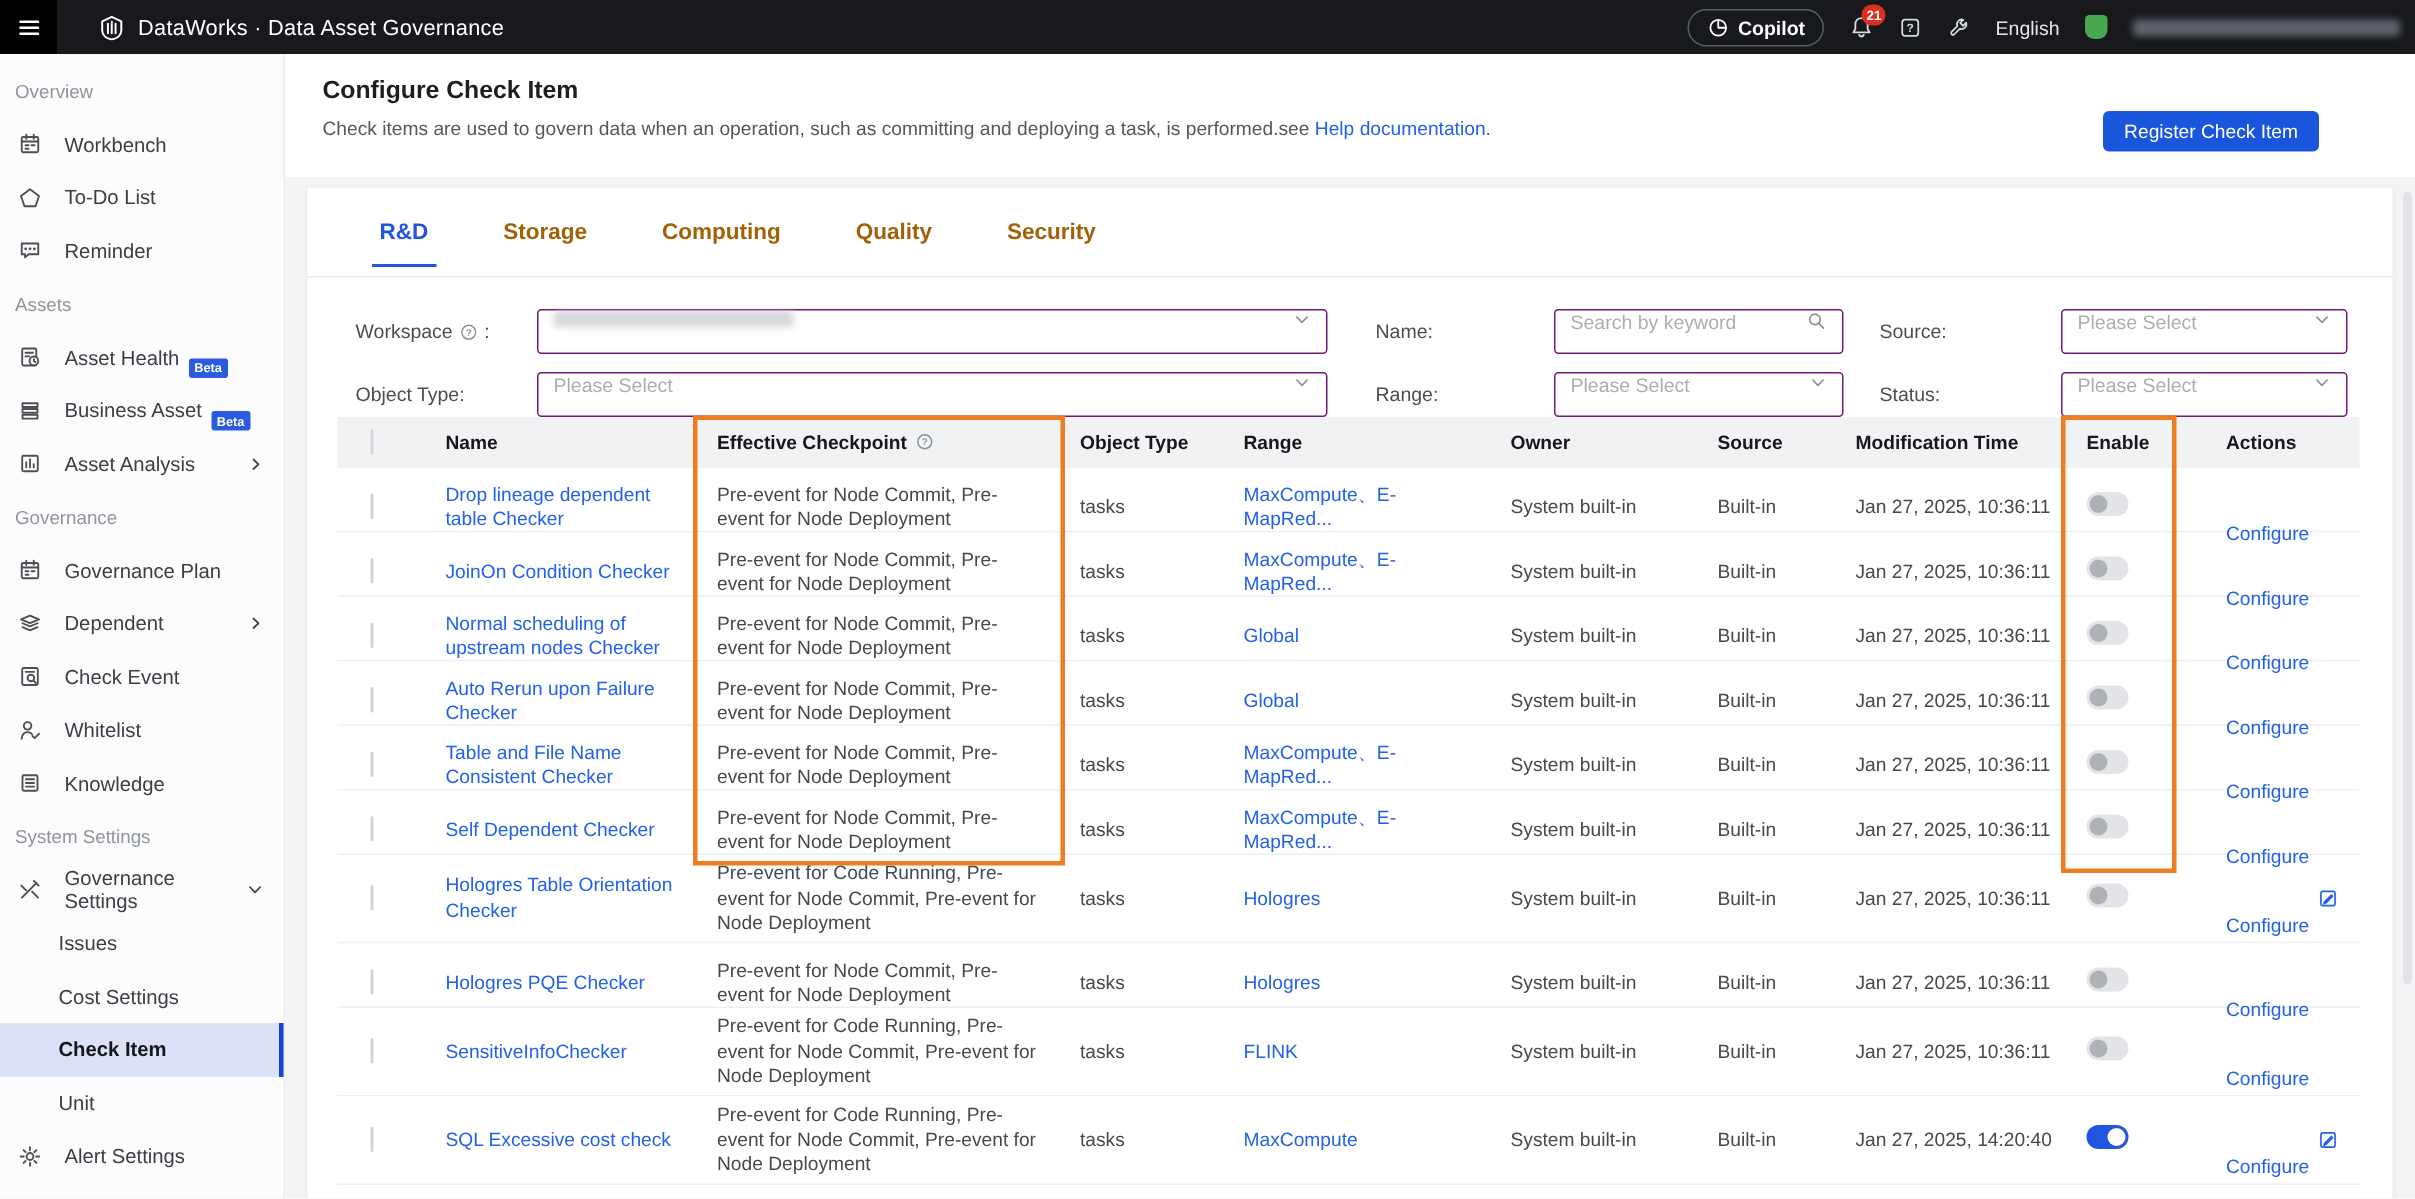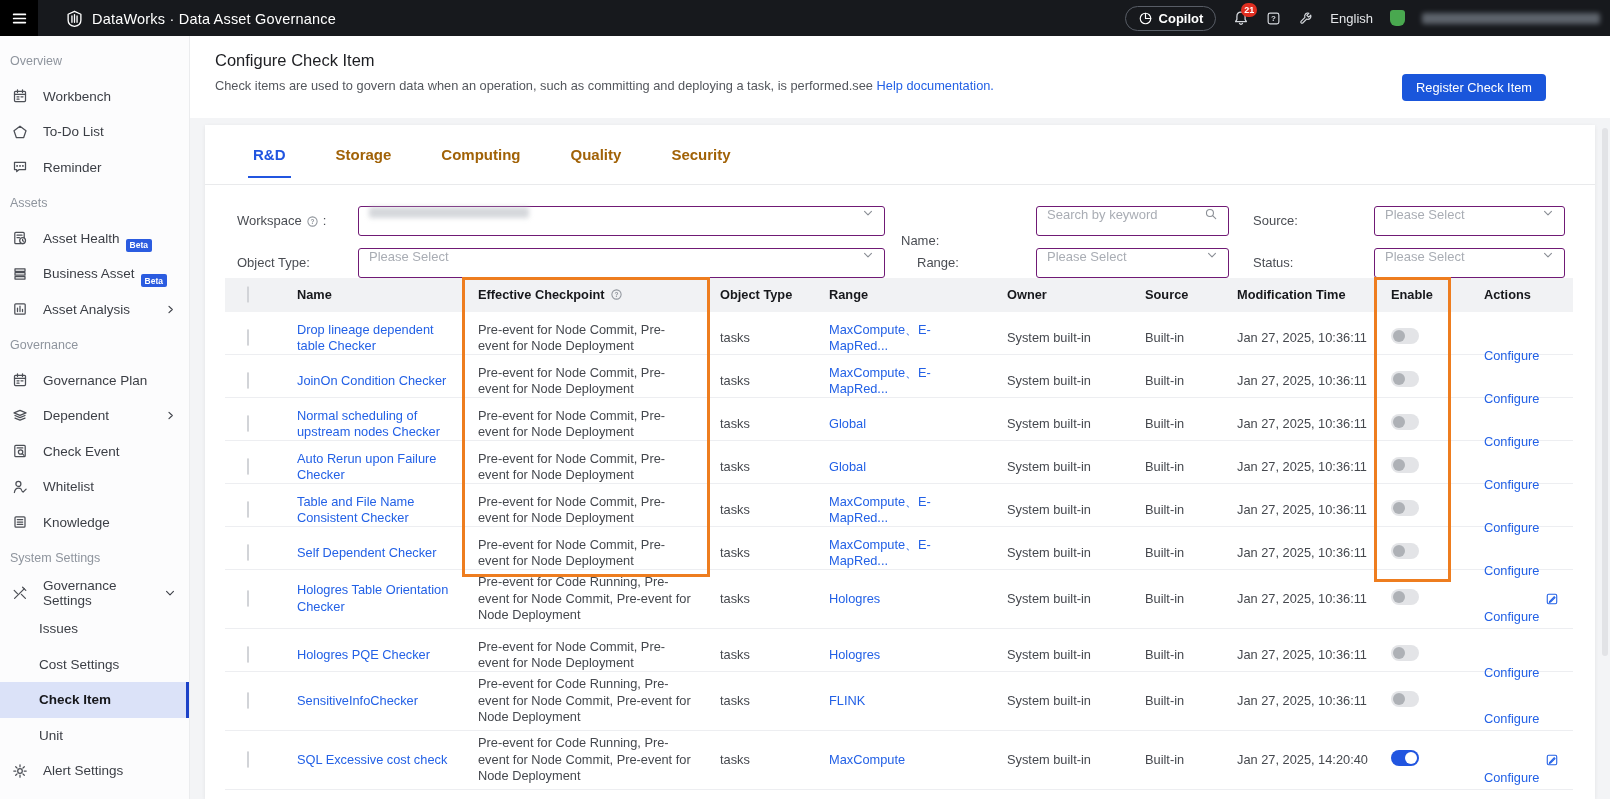--- a/index.html
+++ b/index.html
@@ -28,21 +28,21 @@
   .side-item { padding-left:11px; font-size:13.5px; color:#3b3e45; cursor:pointer; }
   .side-item .icon { width:17px; margin-right:15px; color:#4c4f56; }
   .side-sub { padding-left:39px; }
   .side-active { background:#dbe2f8; font-weight:bold; color:#16171b; }
   .side-active::after { content:""; position:absolute; right:0; top:0; bottom:0; width:3px; background:#1b41c8; }
   .side-chev { margin-left:auto; margin-right:13px; color:#3f424a; display:flex; }
   .beta { background:#2b5ce0; color:#fff; font-size:8.5px; font-weight:bold; padding:1.5px 4px; border-radius:2px; margin-left:6px; transform:translateY(-5px);margin-top:24px; }
 
   
   .header-band { position:absolute; left:190px; top:36px; width:1420px; height:82px; background:#fff; }
-  .page-title { position:absolute; left:25px; top:15px; font-size:16.5px; font-weight:normal; color:#1d1e22; }
+  .page-title { position:absolute; left:25px; top:15px; font-size:16.5px; font-weight:bold; color:#1d1e22; }
   .page-desc { position:absolute; left:25px; top:42px; font-size:12.8px; color:#54575d; }
   .page-desc a { color:#2361e6; }
   .register-btn { position:absolute; right:64px; top:38px; height:27px; padding:0 14px; background:#1a56db; border-radius:4px; color:#fff; font-size:12.8px; display:flex; align-items:center; cursor:pointer; border:none; }
 
   
   .card { position:absolute; left:205px; top:125px; width:1390px; height:674px; background:#fff; box-shadow:0 1px 4px rgba(0,0,0,.07); }
   .tabs { position:absolute; left:43px; top:14px; display:flex; gap:40px; }
   .tab { font-size:15px; font-weight:bold; color:#a16207; padding:7px 5px 13px; cursor:pointer; }
   .tab.active { color:#2155e0; border-bottom:2px solid #2155e0; }
   .tabs-divider { position:absolute; left:0; top:59px; width:1390px; height:1px; background:#e9eaec; }
@@ -339,21 +339,21 @@
     <span>:</span>
   </div>
   <div class="control" style="left:153px; top:81px; width:527px;">
     <span class="blur-bar ws-blur"></span>
     <span class="chev" id="chev1">
         <svg viewBox="0 0 16 16" width="12" height="12" fill="none" stroke="currentColor" stroke-width="1.25" stroke-linecap="round" stroke-linejoin="round">
           <path d="M3.4 5.8 8 10.6l4.6-4.8" stroke-width="1.5"></path>
         </svg>
       </span>
   </div>
-  <div class="f-label" style="left:696px; top:81px;margin-top:20px;">Name:</div>
+  <div class="f-label" style="left:712px; top:81px;">Name:</div>
   <div class="control" style="left:831px; top:81px; width:193px;">
     <span class="ph">Search by keyword</span>
     <span class="chev" id="search-ic">
         <svg viewBox="0 0 16 16" width="14" height="14" fill="none" stroke="currentColor" stroke-width="1.25" stroke-linecap="round" stroke-linejoin="round">
           <circle cx="6.8" cy="6.8" r="4"></circle>
           <path d="M9.8 9.8l3.6 3.6"></path>
         </svg>
       </span>
   </div>
   <div class="f-label" style="left:1048px; top:81px;">Source:</div>

